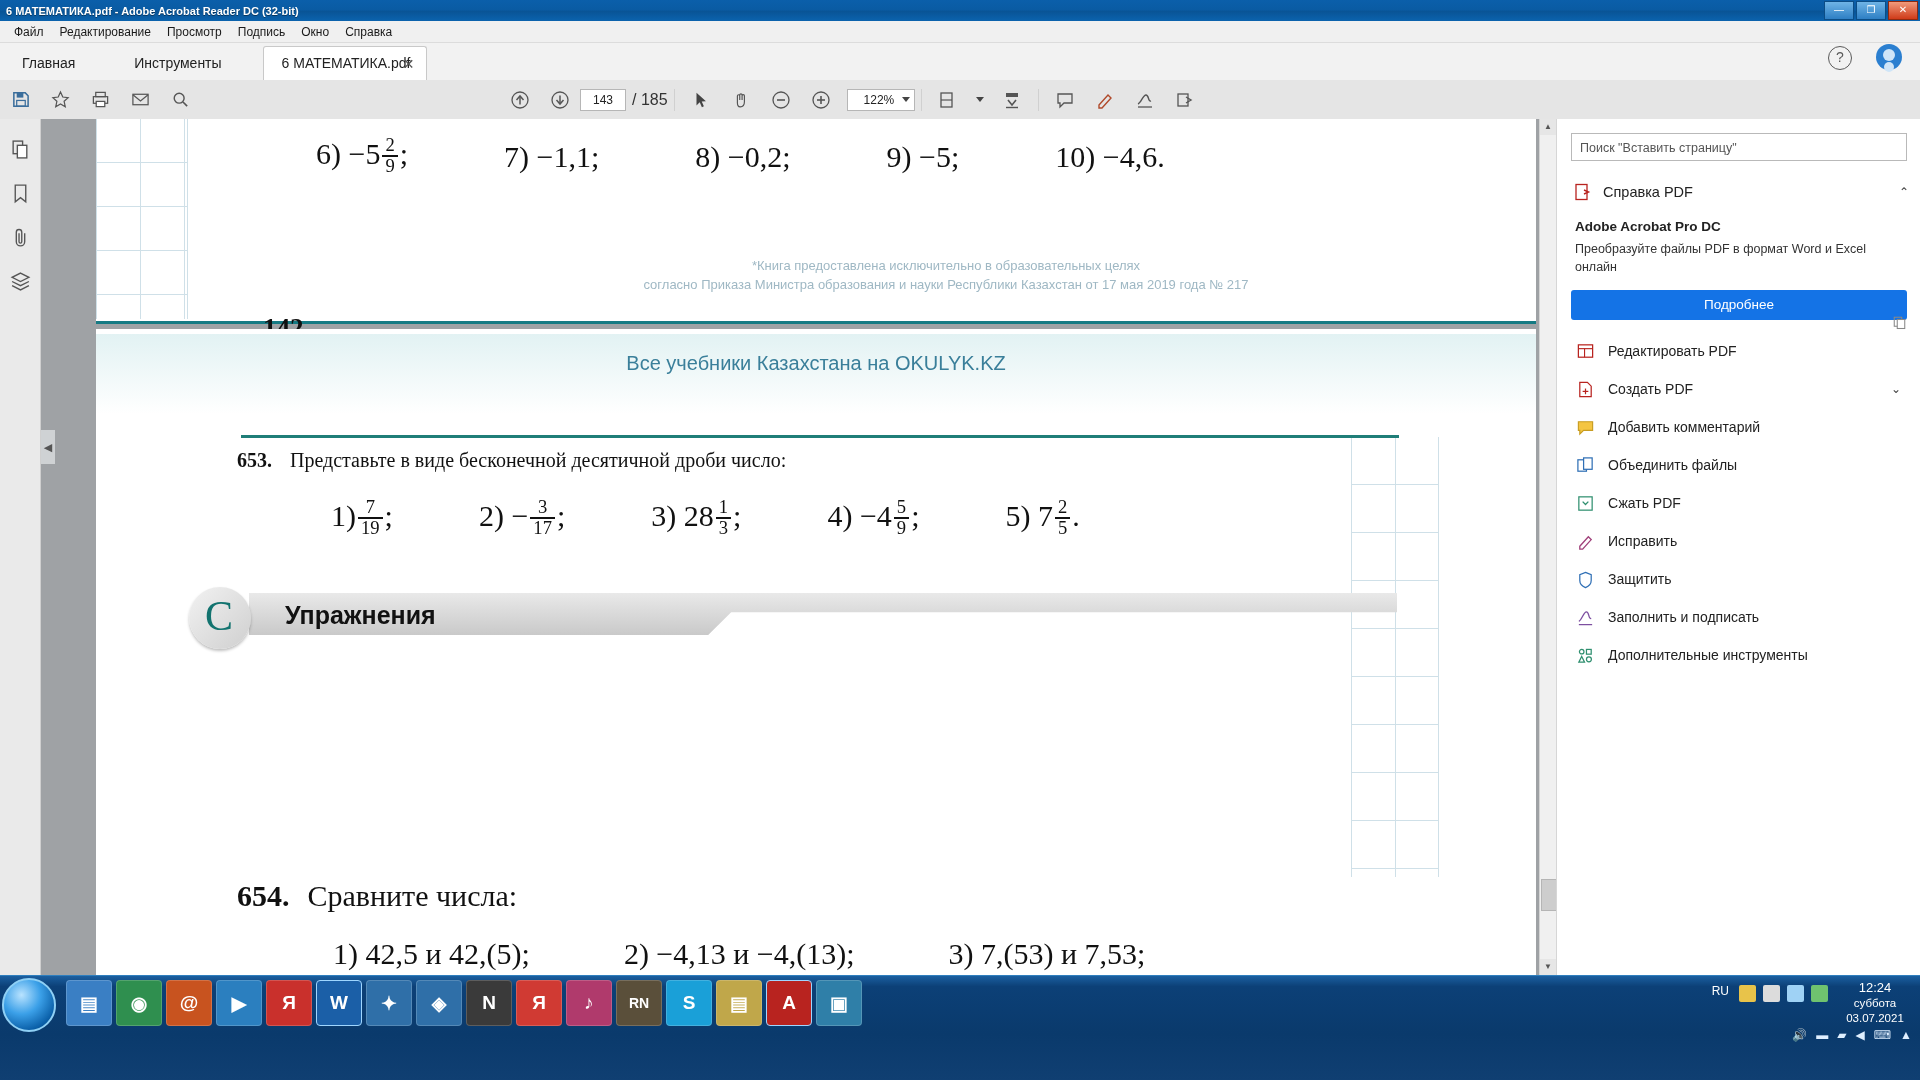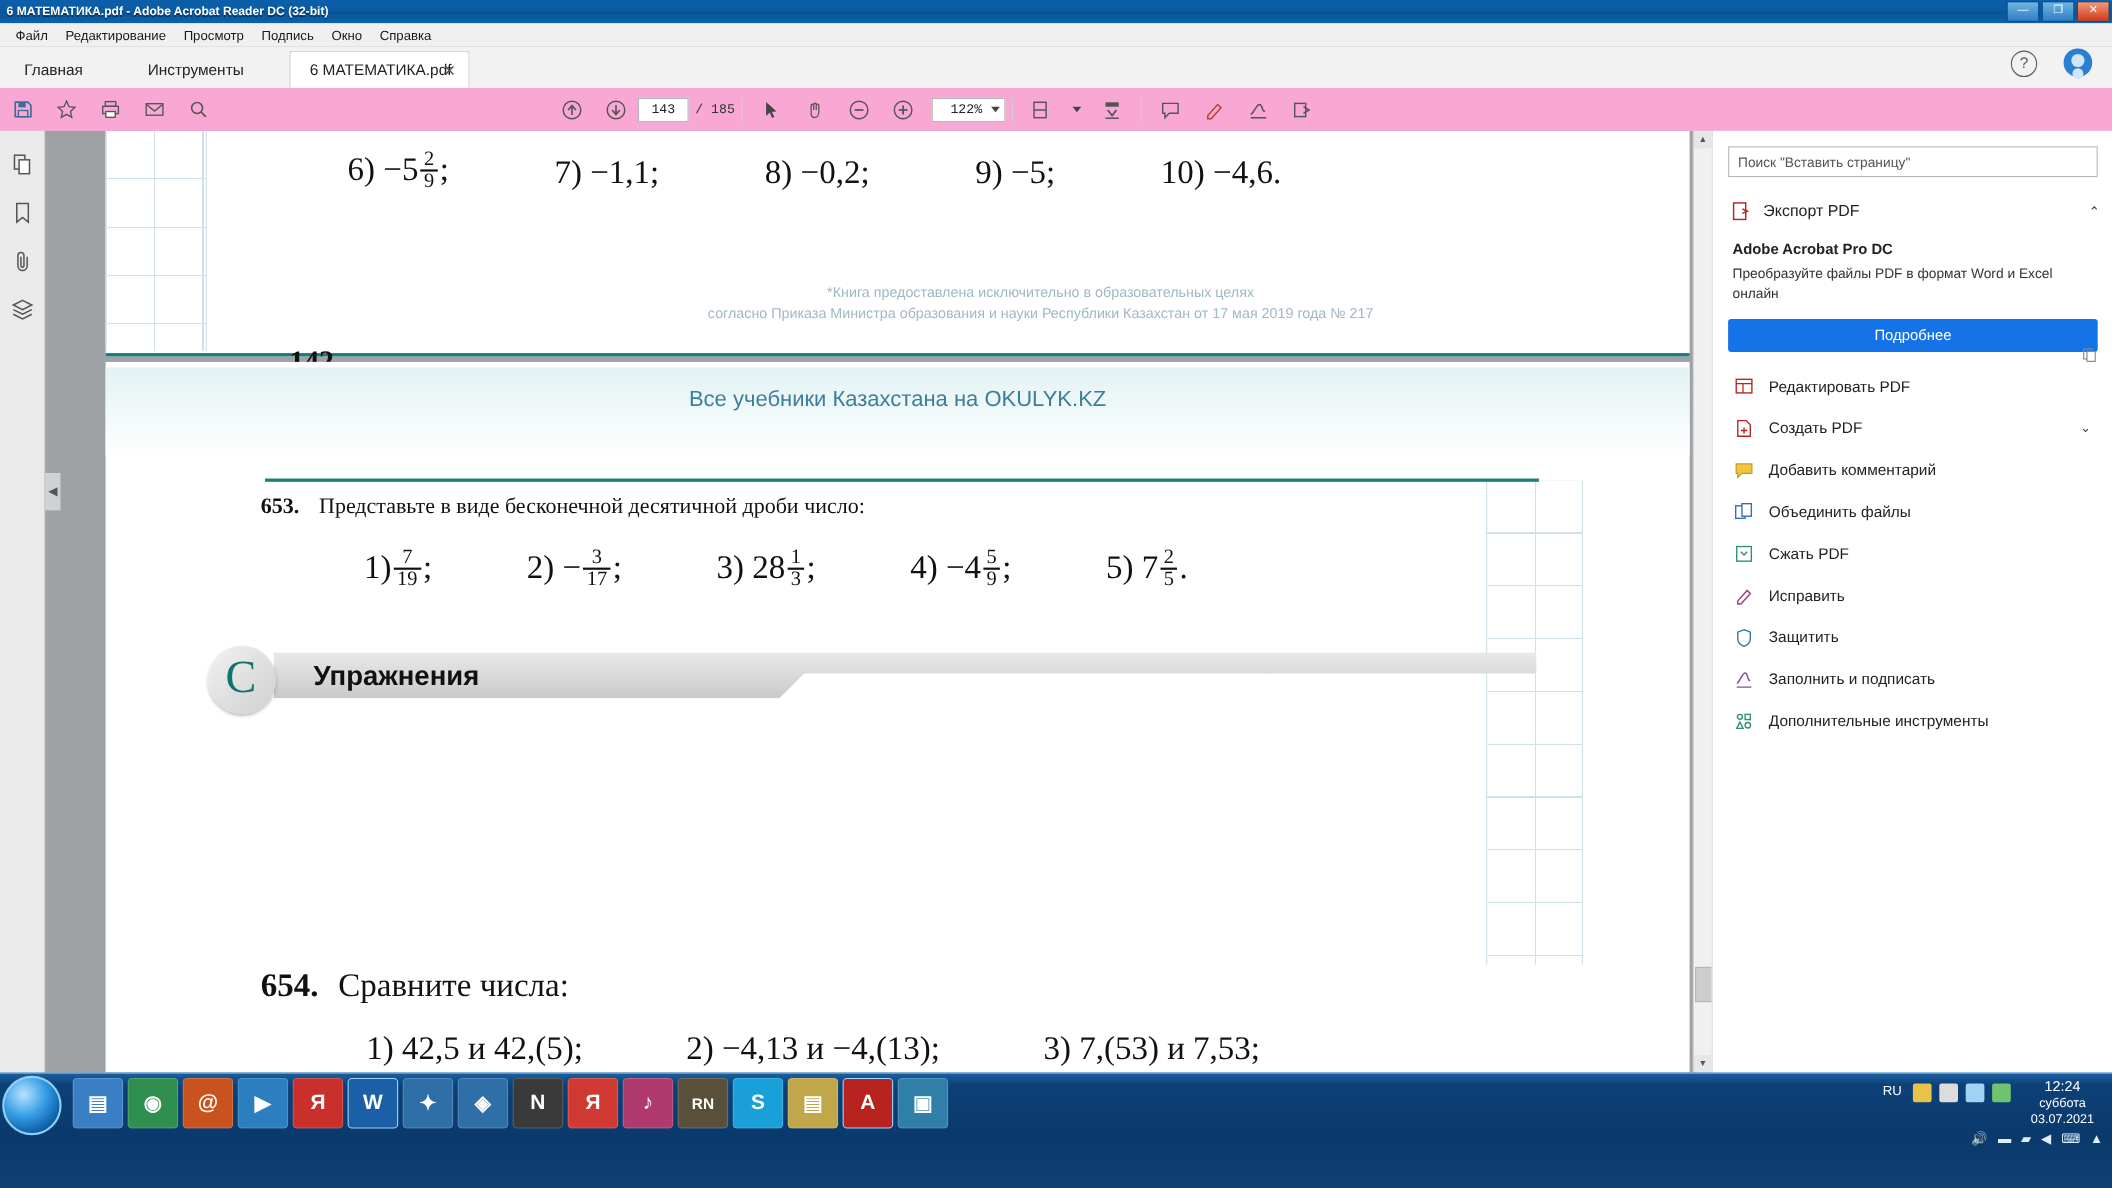--- a/index.html
+++ b/index.html
@@ -138,25 +138,24 @@
     border-radius: 50%;
     background: #cfe5f8;
     box-shadow: 0 12px 0 -1px #cfe5f8;
   }
 
   
   .toolbar {
     position: absolute;
     top: 80px; left: 0;
     width: 1920px; height: 39px;
-    background: #f9a8d4;
+    background: #e5e5e5;
     border-bottom: 1px solid #d6d6d6;
     display: flex;
     align-items: center;
-    font-family: Liberation Mono, monospace;
   }
   .tb-icon {
     width: 32px; height: 28px;
     margin: 0 4px;
     display: flex;
     align-items: center;
     justify-content: center;
     color: #4a4a4a;
     font-size: 16px;
     cursor: pointer;
@@ -170,21 +169,21 @@
   .page-field {
     width: 44px; height: 20px;
     border: 1px solid #b6b6b6;
     background: #fff;
     font-size: 12px;
     text-align: center;
     line-height: 20px;
     color: #222;
   }
   .page-total {
-    font-size: 12px;
+    font-size: 16px;
     color: #333;
     margin-left: 6px;
   }
   .zoom-box {
     display: flex;
     align-items: center;
     border: 1px solid #b6b6b6;
     background: #fff;
     height: 20px;
     margin-left: 6px;
@@ -879,21 +878,21 @@
   <div class="rightpanel">
     <div class="search-page">Поиск "Вставить страницу"</div>
 
     <div class="panel-section-head">
       <span class="tool-ico">
         <svg width="20" height="20" viewBox="0 0 20 20">
             <rect x="3" y="2.5" width="11" height="15" fill="none" stroke="#b8231f" stroke-width="1.3"></rect>
             <polyline points="11,8 15.5,10 11,12" fill="none" stroke="#b8231f" stroke-width="1.4"></polyline>
           </svg>
       </span>
-      <span class="ttl">Экспорт PDF</span>
+      <span class="ttl">Справка PDF</span>
       <span class="chev">⌃</span>
     </div>
 
     <div class="promo-title">Adobe Acrobat Pro DC</div>
     <div class="promo-text">Преобразуйте файлы PDF в формат Word и Excel онлайн</div>
     <div class="copy-icon">
       <svg width="15" height="15" viewBox="0 0 20 20">
           <rect x="3" y="3" width="10" height="12" fill="none" stroke="#888" stroke-width="1.4"></rect>
           <rect x="7" y="6" width="10" height="12" fill="#fff" stroke="#888" stroke-width="1.4"></rect>
         </svg>

